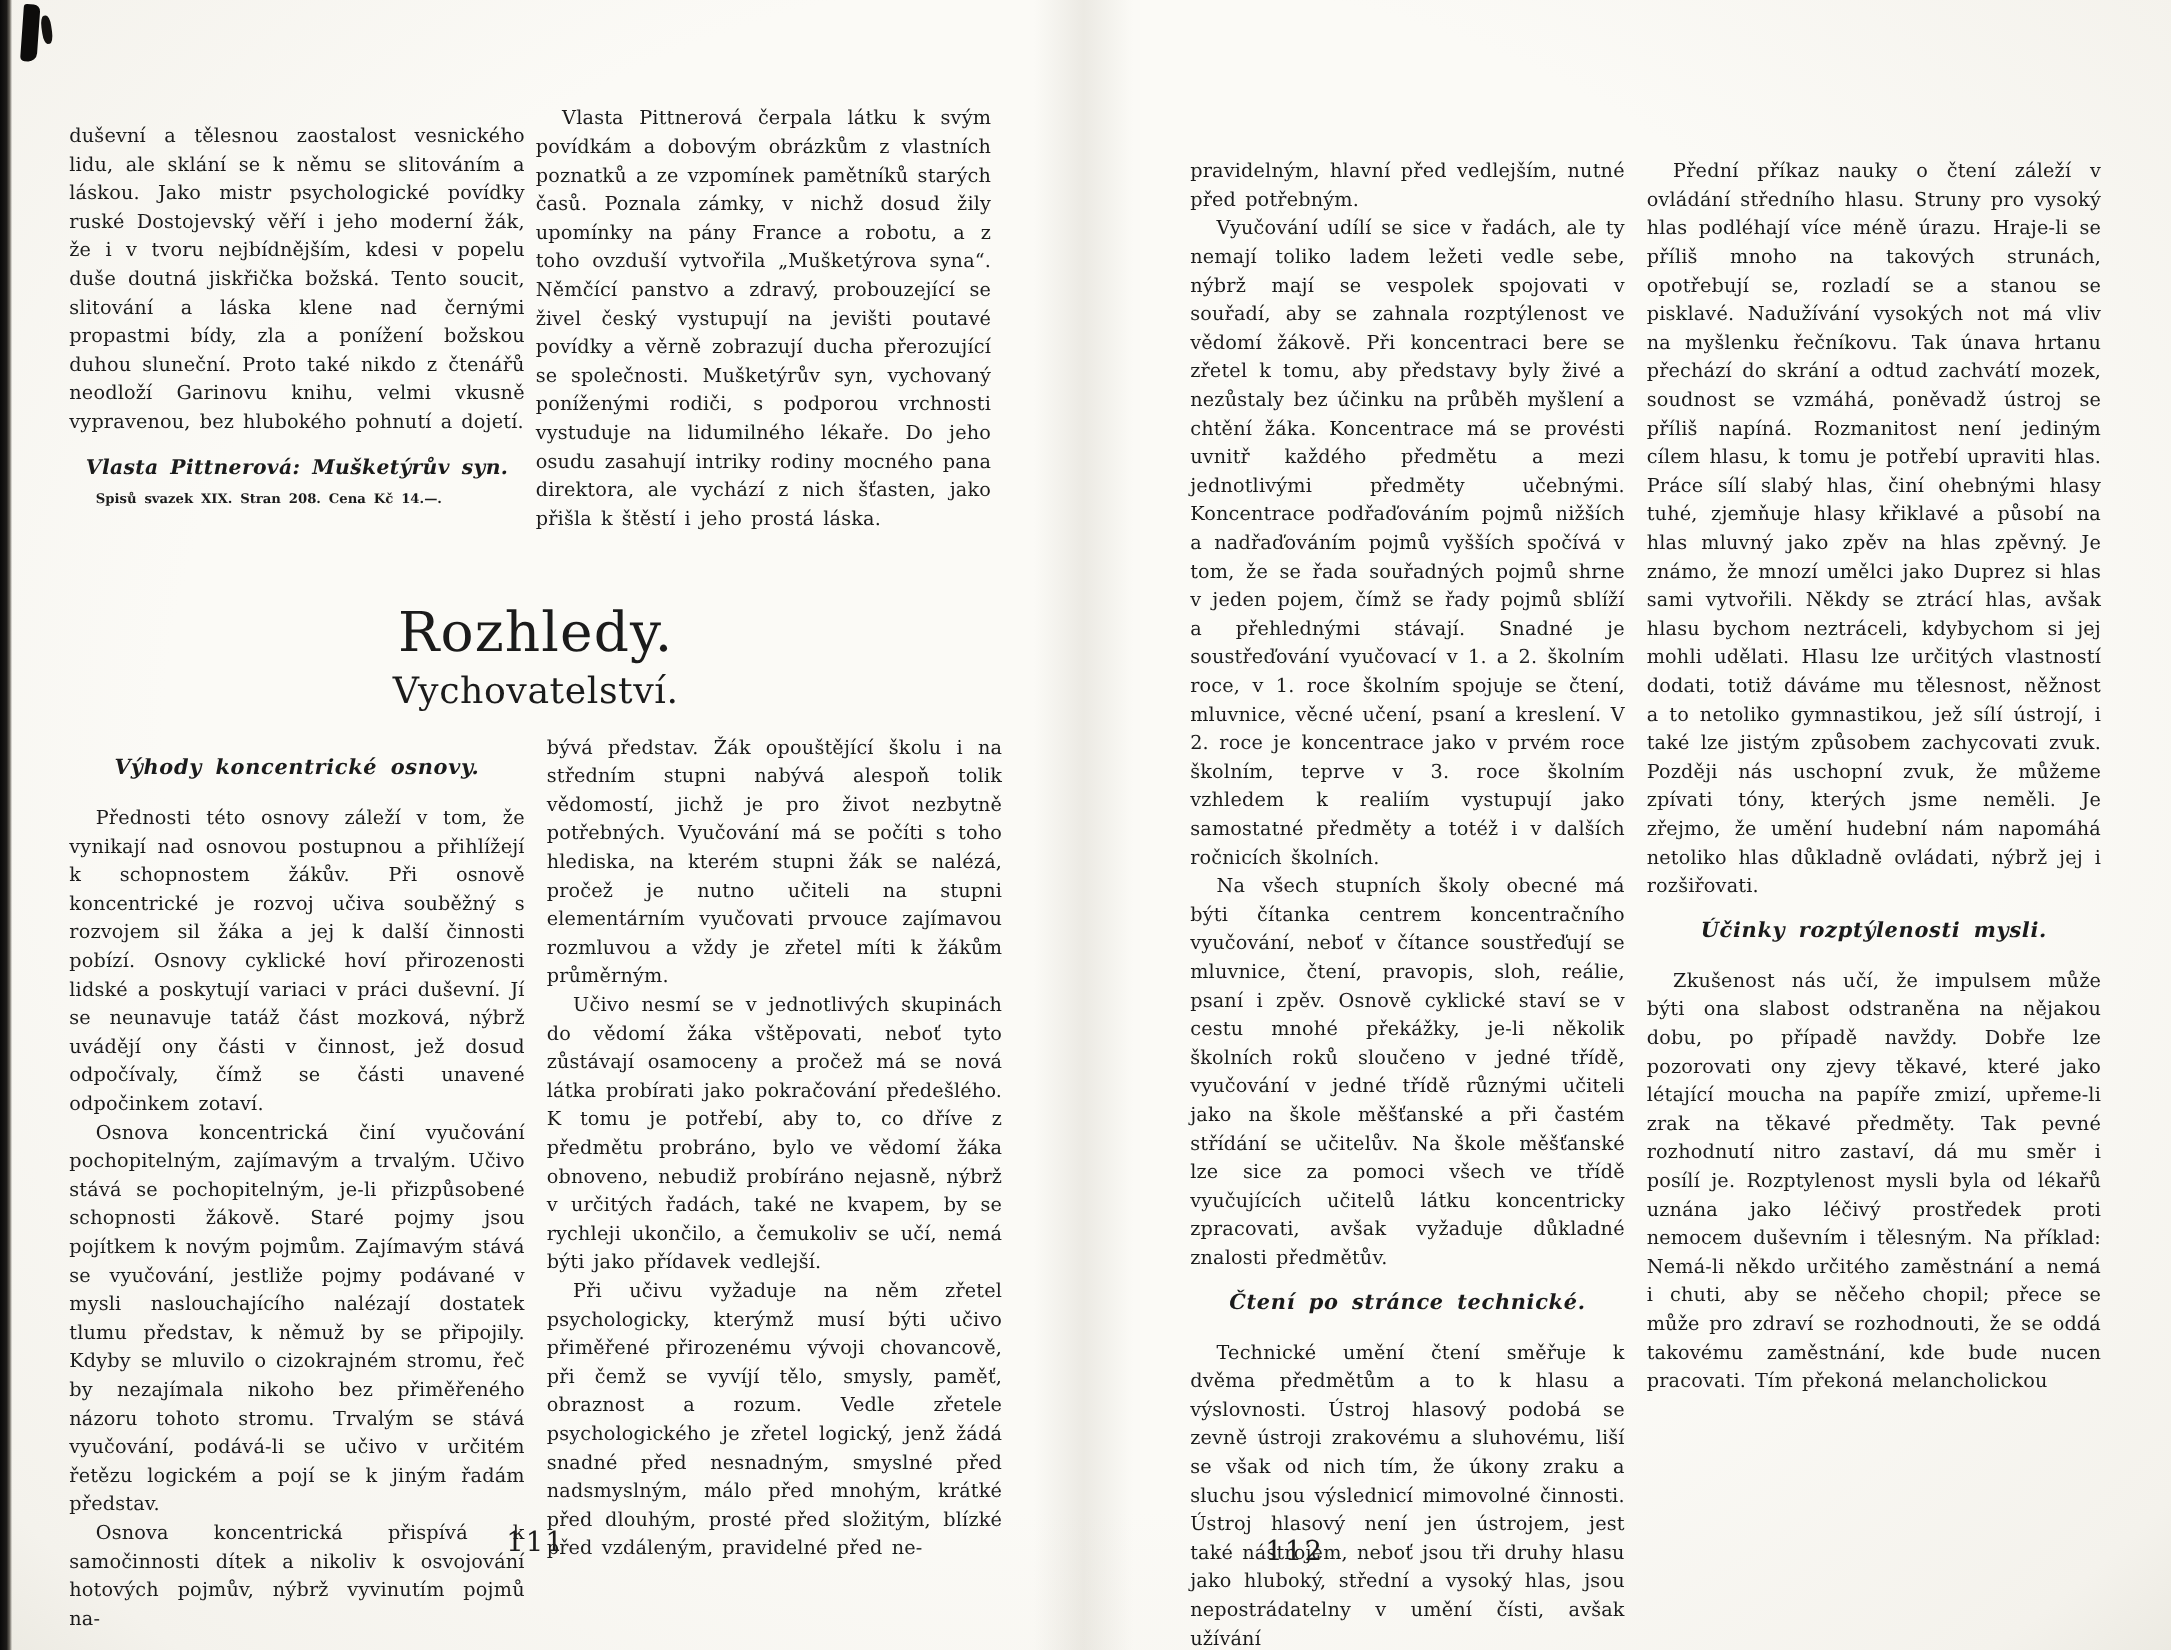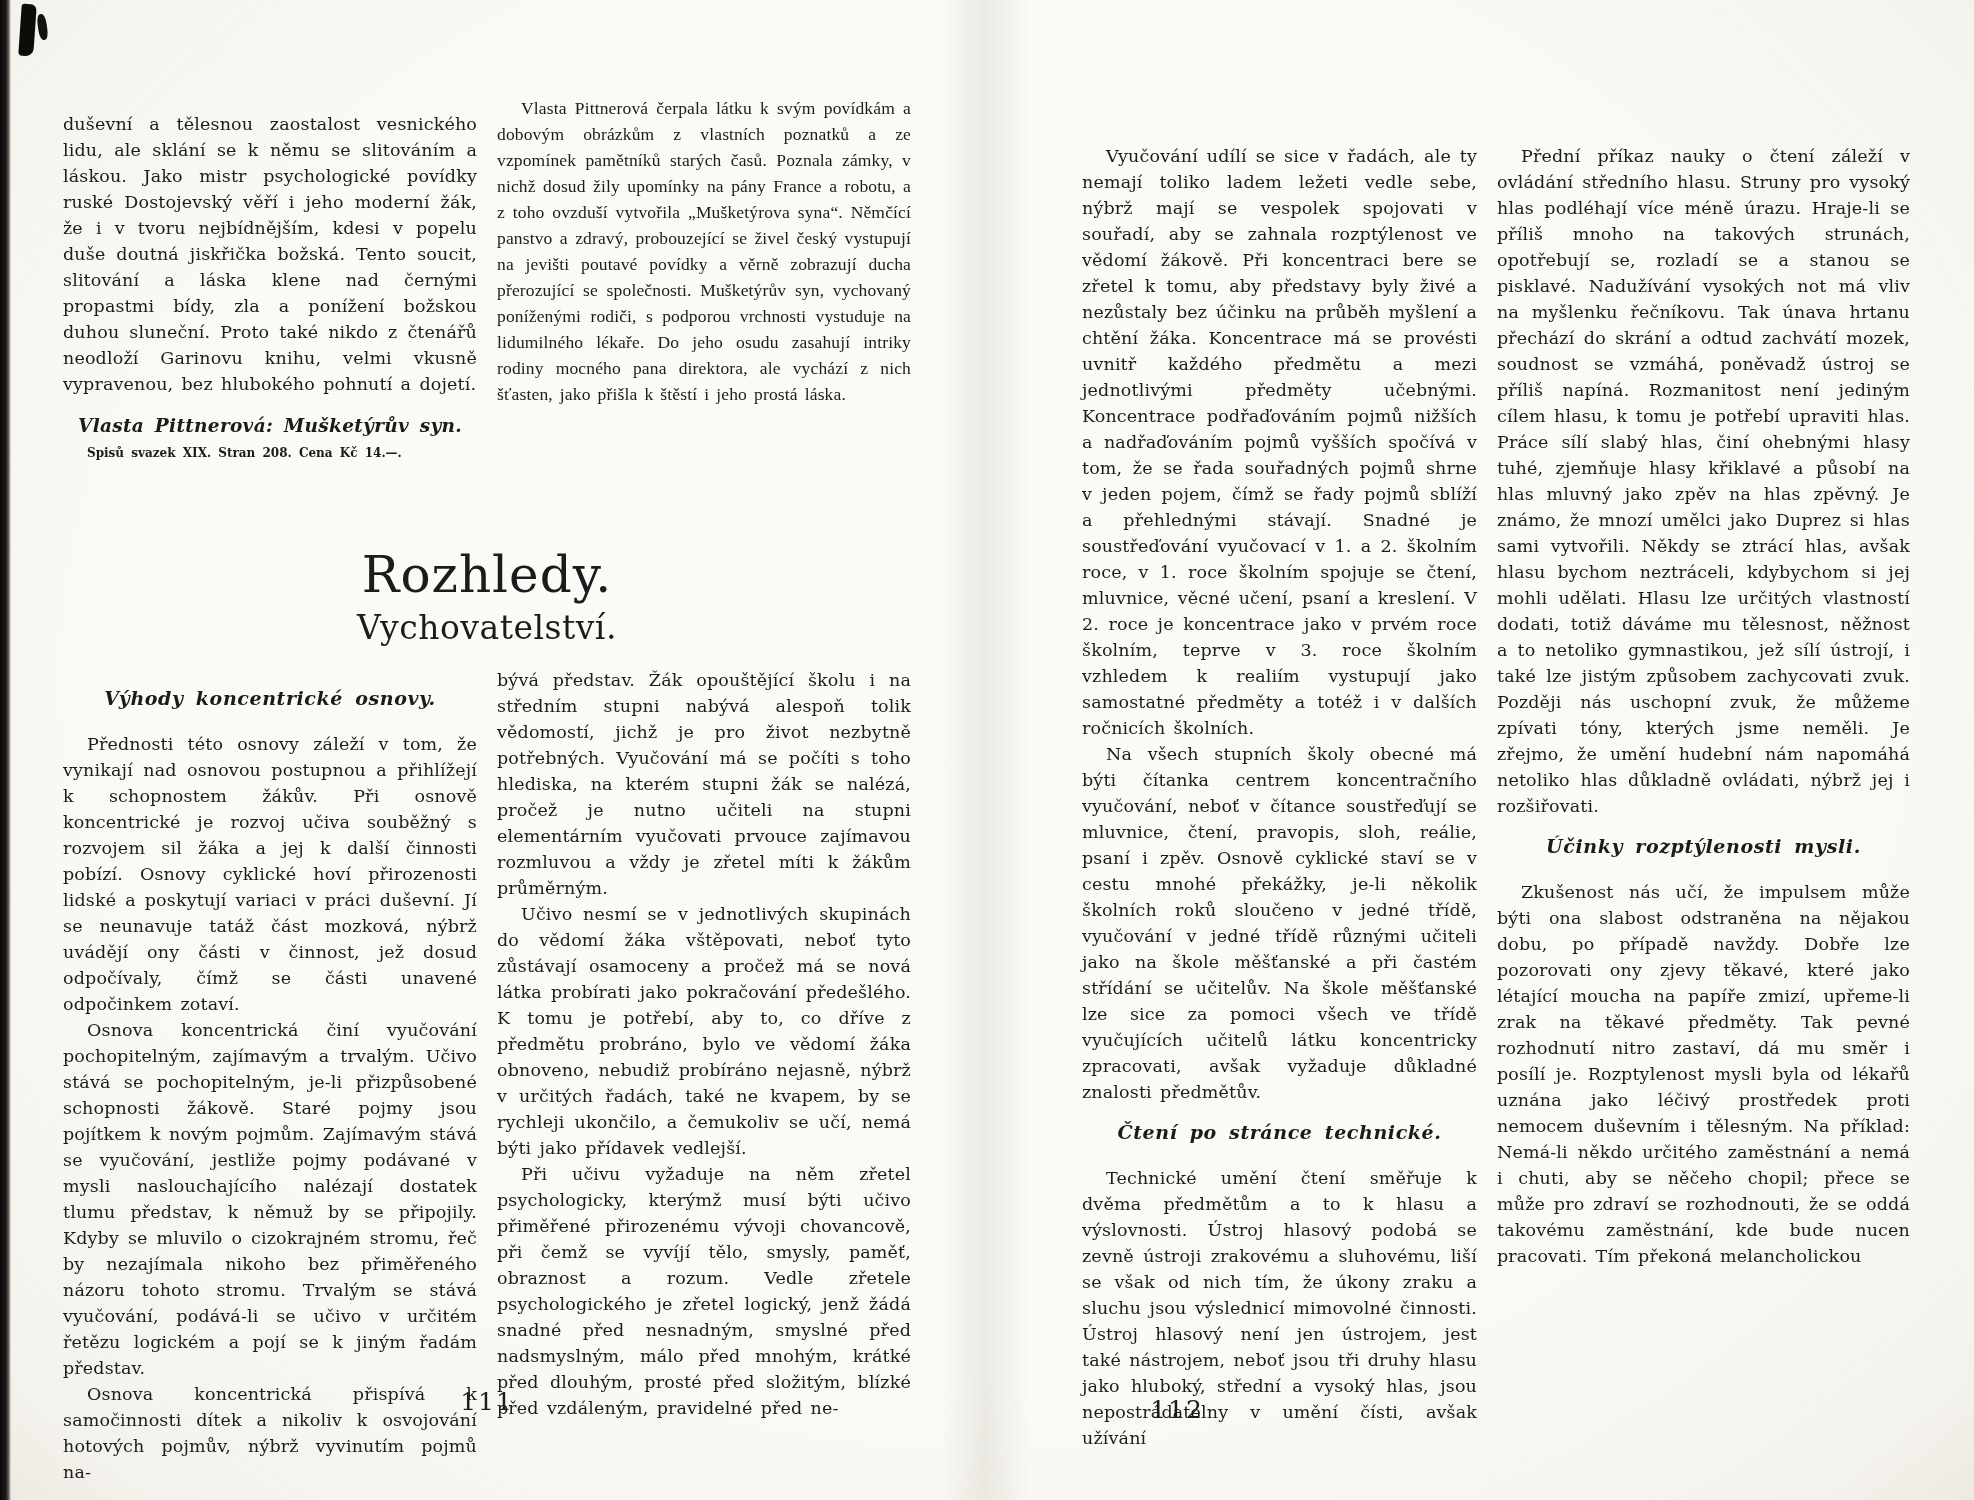--- a/index.html
+++ b/index.html
@@ -31,21 +31,21 @@
     position:absolute;left:940px;top:0;width:90px;height:1500px;
     background:linear-gradient(90deg,rgba(190,185,172,0) 0%,rgba(190,185,172,.25) 50%,rgba(190,185,172,0) 100%);
   }
 
   .page{position:absolute;}
   .page-left{left:63px;top:95px;width:848px;height:1360px;}
   .page-right{left:1082px;top:143px;width:828px;height:1320px;}
 
   .col{position:absolute;}
   .pl-c1-top{left:0;top:16px;width:414px;}
-  .pl-c2-top{left:434px;top:0;width:414px;font-family:Liberation Serif, serif;}
+  .pl-c2-top{left:424px;top:0;width:414px;}
   .pl-head{left:0;top:452px;width:848px;text-align:center;}
   .pl-c1-bot{left:0;top:548px;width:414px;margin-top:44px;}
   .pl-c2-bot{left:434px;top:572px;width:414px;}
   .pr-c1{left:0;top:0;width:395px;}
   .pr-c2{left:415px;top:0;width:413px;}
 
   p.body-text{
     margin:0;
     font-size:17.5px;line-height:26px;
     text-align:justify;
@@ -126,20 +126,21 @@
       <p class="body-text indent">Učivo nesmí se v jednotlivých skupinách do vědomí žáka vštěpovati, neboť tyto zůstávají osamoceny a pročež má se nová látka probírati jako pokračování předešlého. K tomu je potřebí, aby to, co dříve z předmětu probráno, bylo ve vědomí žáka obnoveno, nebudiž probíráno nejasně, nýbrž v určitých řadách, také ne kvapem, by se rychleji ukončilo, a čemukoliv se učí, nemá býti jako přídavek vedlejší.</p>
       <p class="body-text indent">Při učivu vyžaduje na něm zřetel psychologicky, kterýmž musí býti učivo přiměřené přirozenému vývoji chovancově, při čemž se vyvíjí tělo, smysly, paměť, obraznost a rozum. Vedle zřetele psychologického je zřetel logický, jenž žádá snadné před nesnadným, smyslné před nadsmyslným, málo před mnohým, krátké před dlouhým, prosté před složitým, blízké před vzdáleným, pravidelné před ne-</p>
     </div>
 
     <div class="page-number pn-left">111</div>
   </div>
 
   <div class="page page-right">
 
     <div class="col pr-c1">
+      <p class="body-text">pravidelným, hlavní před vedlejším, nutné před potřebným.</p>
       <p class="body-text indent">Vyučování udílí se sice v řadách, ale ty nemají toliko ladem ležeti vedle sebe, nýbrž mají se vespolek spojovati v souřadí, aby se zahnala rozptýlenost ve vědomí žákově. Při koncentraci bere se zřetel k tomu, aby představy byly živé a nezůstaly bez účinku na průběh myšlení a chtění žáka. Koncentrace má se provésti uvnitř každého předmětu a mezi jednotlivými předměty učebnými. Koncentrace podřaďováním pojmů nižších a nadřaďováním pojmů vyšších spočívá v tom, že se řada souřadných pojmů shrne v jeden pojem, čímž se řady pojmů sblíží a přehlednými stávají. Snadné je soustřeďování vyučovací v 1. a 2. školním roce, v 1. roce školním spojuje se čtení, mluvnice, věcné učení, psaní a kreslení. V 2. roce je koncentrace jako v prvém roce školním, teprve v 3. roce školním vzhledem k realiím vystupují jako samostatné předměty a totéž i v dalších ročnicích školních.</p>
       <p class="body-text indent">Na všech stupních školy obecné má býti čítanka centrem koncentračního vyučování, neboť v čítance soustřeďují se mluvnice, čtení, pravopis, sloh, reálie, psaní i zpěv. Osnově cyklické staví se v cestu mnohé překážky, je-li několik školních roků sloučeno v jedné třídě, vyučování v jedné třídě různými učiteli jako na škole měšťanské a při častém střídání se učitelův. Na škole měšťanské lze sice za pomoci všech ve třídě vyučujících učitelů látku koncentricky zpracovati, avšak vyžaduje důkladné znalosti předmětův.</p>
       <h3 class="section-heading spaced-top">Čtení po stránce technické.</h3>
       <p class="body-text indent">Technické umění čtení směřuje k dvěma předmětům a to k hlasu a výslovnosti. Ústroj hlasový podobá se zevně ústroji zrakovému a sluhovému, liší se však od nich tím, že úkony zraku a sluchu jsou výslednicí mimovolné činnosti. Ústroj hlasový není jen ústrojem, jest také nástrojem, neboť jsou tři druhy hlasu jako hluboký, střední a vysoký hlas, jsou nepostrádatelny v umění čísti, avšak užívání</p>
     </div>
 
     <div class="col pr-c2">
       <p class="body-text indent">Přední příkaz nauky o čtení záleží v ovládání středního hlasu. Struny pro vysoký hlas podléhají více méně úrazu. Hraje-li se příliš mnoho na takových strunách, opotřebují se, rozladí se a stanou se pisklavé. Nadužívání vysokých not má vliv na myšlenku řečníkovu. Tak únava hrtanu přechází do skrání a odtud zachvátí mozek, soudnost se vzmáhá, poněvadž ústroj se příliš napíná. Rozmanitost není jediným cílem hlasu, k tomu je potřebí upraviti hlas. Práce sílí slabý hlas, činí ohebnými hlasy tuhé, zjemňuje hlasy křiklavé a působí na hlas mluvný jako zpěv na hlas zpěvný. Je známo, že mnozí umělci jako Duprez si hlas sami vytvořili. Někdy se ztrácí hlas, avšak hlasu bychom neztráceli, kdybychom si jej mohli udělati. Hlasu lze určitých vlastností dodati, totiž dáváme mu tělesnost, něžnost a to netoliko gymnastikou, jež sílí ústrojí, i také lze jistým způsobem zachycovati zvuk. Později nás uschopní zvuk, že můžeme zpívati tóny, kterých jsme neměli. Je zřejmo, že umění hudební nám napomáhá netoliko hlas důkladně ovládati, nýbrž jej i rozšiřovati.</p>
       <h3 class="section-heading spaced-top">Účinky rozptýlenosti mysli.</h3>
       <p class="body-text indent">Zkušenost nás učí, že impulsem může býti ona slabost odstraněna na nějakou dobu, po případě navždy. Dobře lze pozorovati ony zjevy těkavé, které jako létající moucha na papíře zmizí, upřeme-li zrak na těkavé předměty. Tak pevné rozhodnutí nitro zastaví, dá mu směr i posílí je. Rozptylenost mysli byla od lékařů uznána jako léčivý prostředek proti nemocem duševním i tělesným. Na příklad: Nemá-li někdo určitého zaměstnání a nemá i chuti, aby se něčeho chopil; přece se může pro zdraví se rozhodnouti, že se oddá takovému zaměstnání, kde bude nucen pracovati. Tím překoná melancholickou</p>

